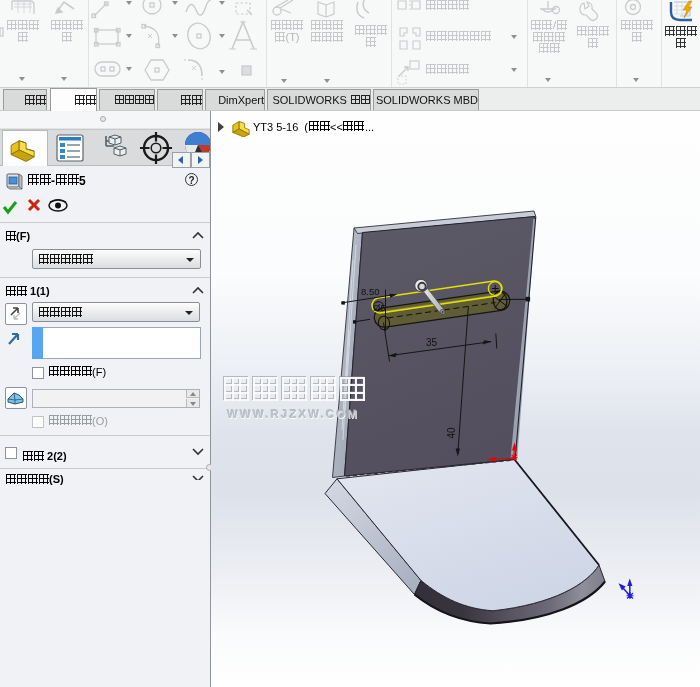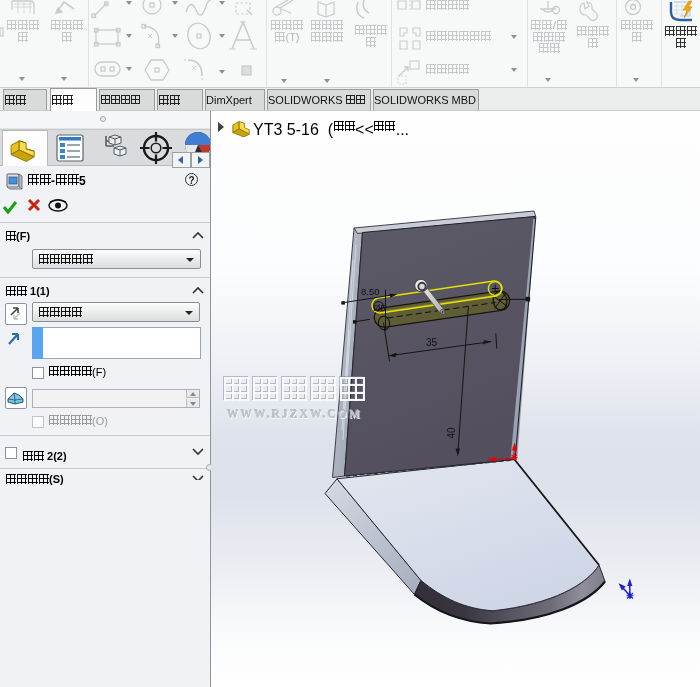--- a/index.html
+++ b/index.html
@@ -15,39 +15,39 @@
 .zs{width:9px;height:9px;}
 
 #ribbon{left:0;top:0;width:700px;height:88px;background:#f7f8f8;border-bottom:1px solid #cfd0d1;}
 .rlbl{position:absolute;color:#b3b5b8;font-size:11px;line-height:11.5px;text-align:center;white-space:nowrap;}
 .rlbl .z{color:#c6c8cb;}
 .darr{position:absolute;width:0;height:0;border-left:3.5px solid transparent;border-right:3.5px solid transparent;border-top:4px solid #8e9194;}
 .vsep{position:absolute;top:0;height:87px;width:1px;background:#e0e1e2;}
 
 #tabbar{left:0;top:88px;width:700px;height:23px;background:#eceded;}
 .tab{position:absolute;top:1px;height:22px;background:#d9dada;border:1px solid #9b9b9b;border-bottom:none;
-  color:#111;font-size:11px;text-align:left;line-height:21px;white-space:nowrap;}
+  color:#111;font-size:11px;text-align:right;line-height:21px;white-space:nowrap;}
 .tab .z{color:#222;margin-top:5px;}
 .tab.active{background:#fdfdfd;top:0;height:23px;z-index:2;}
 
 #panel{left:0;top:111px;width:211px;height:576px;background:#f0f2f5;border-right:1px solid #8f949b;}
 #ptabs{position:absolute;left:0;top:18px;width:210px;height:37px;background:#d9dbdd;border-top:1px solid #c6c8ca;border-bottom:1px solid #b8babc;}
 .sect{position:absolute;left:5px;color:#000;font-size:11px;font-weight:bold;white-space:nowrap;}
 .sect .z{color:#111;margin-top:1px;}
 .sep{position:absolute;left:0;width:210px;height:1px;background:#c9cbd0;}
 .combo{position:absolute;height:20px;background:linear-gradient(#fdfdfd,#e8e9ea 60%,#dcdddf);border:1px solid #8a8f96;border-radius:2px;font-size:11px;color:#000;}
 .combo .z{color:#111;margin-top:4px;}
 .combo:after{content:"";position:absolute;right:6px;top:8px;border-left:4px solid transparent;border-right:4px solid transparent;border-top:4px solid #222;}
 .ckb{position:absolute;width:12px;height:12px;background:#fff;border:1px solid #8d939c;}
 .cklbl{position:absolute;font-size:11px;color:#000;white-space:nowrap;}
 .btn{position:absolute;width:22px;height:22px;background:#fff;border:1px solid #8d939c;border-radius:2px;}
 
 #vp{left:211px;top:111px;width:489px;height:576px;
  background:linear-gradient(#fefefe 0%,#fbfcfd 28%,#eceff4 45%,#dfe3ec 56%,#dde1ea 66%,#ecEEf3 80%,#fafbfc 91%,#ffffff 100%);}
-#wm{left:222px;top:377px;width:200px;height:44px;z-index:5;font-family:Liberation Serif, serif;}
+#wm{left:222px;top:377px;width:200px;height:44px;z-index:5;}
 #wm .zw{display:inline-block;width:25px;height:24px;margin:0 2px;
  background-image:
   repeating-linear-gradient(to bottom, rgba(255,255,255,.93) 0 2px, transparent 2px 7.3px),
   repeating-linear-gradient(to right, rgba(255,255,255,.93) 0 2px, transparent 2px 7.6px);
  filter:drop-shadow(0.7px 0.7px 0px rgba(125,130,140,.75)) drop-shadow(-0.7px -0.7px 0px rgba(125,130,140,.5));}
 #wm2{font-size:11.5px;letter-spacing:2.1px;color:#bac0c9;font-weight:bold;
  text-shadow:0.6px 0.6px 0 rgba(255,255,255,.9), -0.6px -0.6px 0 rgba(150,155,165,.6);}
 </style></head>
 <body>
 <div id="app">
@@ -289,21 +289,21 @@
     </svg>
     <div class="abs" style="left:206px;top:353px;width:7px;height:7px;border:1px solid #a8aaac;border-radius:50%;background:#e8e8e8"></div>
   </div>
   <div id="vp" class="abs">
     <div class="abs" style="left:7px;top:11px;width:0;height:0;border-top:5px solid transparent;border-bottom:5px solid transparent;border-left:6px solid #404040"></div>
     <svg class="abs" style="left:20px;top:6px" width="20" height="20" viewBox="0 0 22 22">
       <path d="M2,9 L9,5 L9,13 L2,17 Z" fill="#e8c21c" stroke="#8a7200" stroke-width="0.9"></path>
       <path d="M9,5 L15,7 L15,12 L20,14 L20,19 L9,13 Z" fill="#f6dc4e" stroke="#8a7200" stroke-width="0.9"></path>
       <path d="M2,17 L9,13 L20,19 L14,22 Z" fill="#caa20a" stroke="#8a7200" stroke-width="0.9"></path>
     </svg>
-    <div class="abs" style="left:42px;top:10px;font-size:16px;color:#000;white-space:nowrap">YT3 5-16&nbsp;&nbsp;(<i class="z" style="color:#000"></i><i class="z" style="color:#000"></i>&lt;&lt;<i class="z" style="color:#000"></i><i class="z" style="color:#000"></i>...</div>
+    <div class="abs" style="left:42px;top:10px;font-size:11px;color:#000;white-space:nowrap">YT3 5-16&nbsp;&nbsp;(<i class="z" style="color:#000"></i><i class="z" style="color:#000"></i>&lt;&lt;<i class="z" style="color:#000"></i><i class="z" style="color:#000"></i>...</div>
     <svg class="abs" style="left:0;top:0" width="489" height="576" viewBox="210 111 489 576">
       <defs>
         <linearGradient id="gLeft" x1="0" y1="0" x2="1" y2="1">
           <stop offset="0" stop-color="#c8cdd9"></stop>
             <stop offset="0.5" stop-color="#acb2bf"></stop>
             <stop offset="1" stop-color="#9aa1af"></stop>
         </linearGradient>
         <linearGradient id="gFront" x1="0" y1="0" x2="0.3" y2="1">
           <stop offset="0" stop-color="#5d5a68"></stop>
             <stop offset="1" stop-color="#534f5e"></stop>

